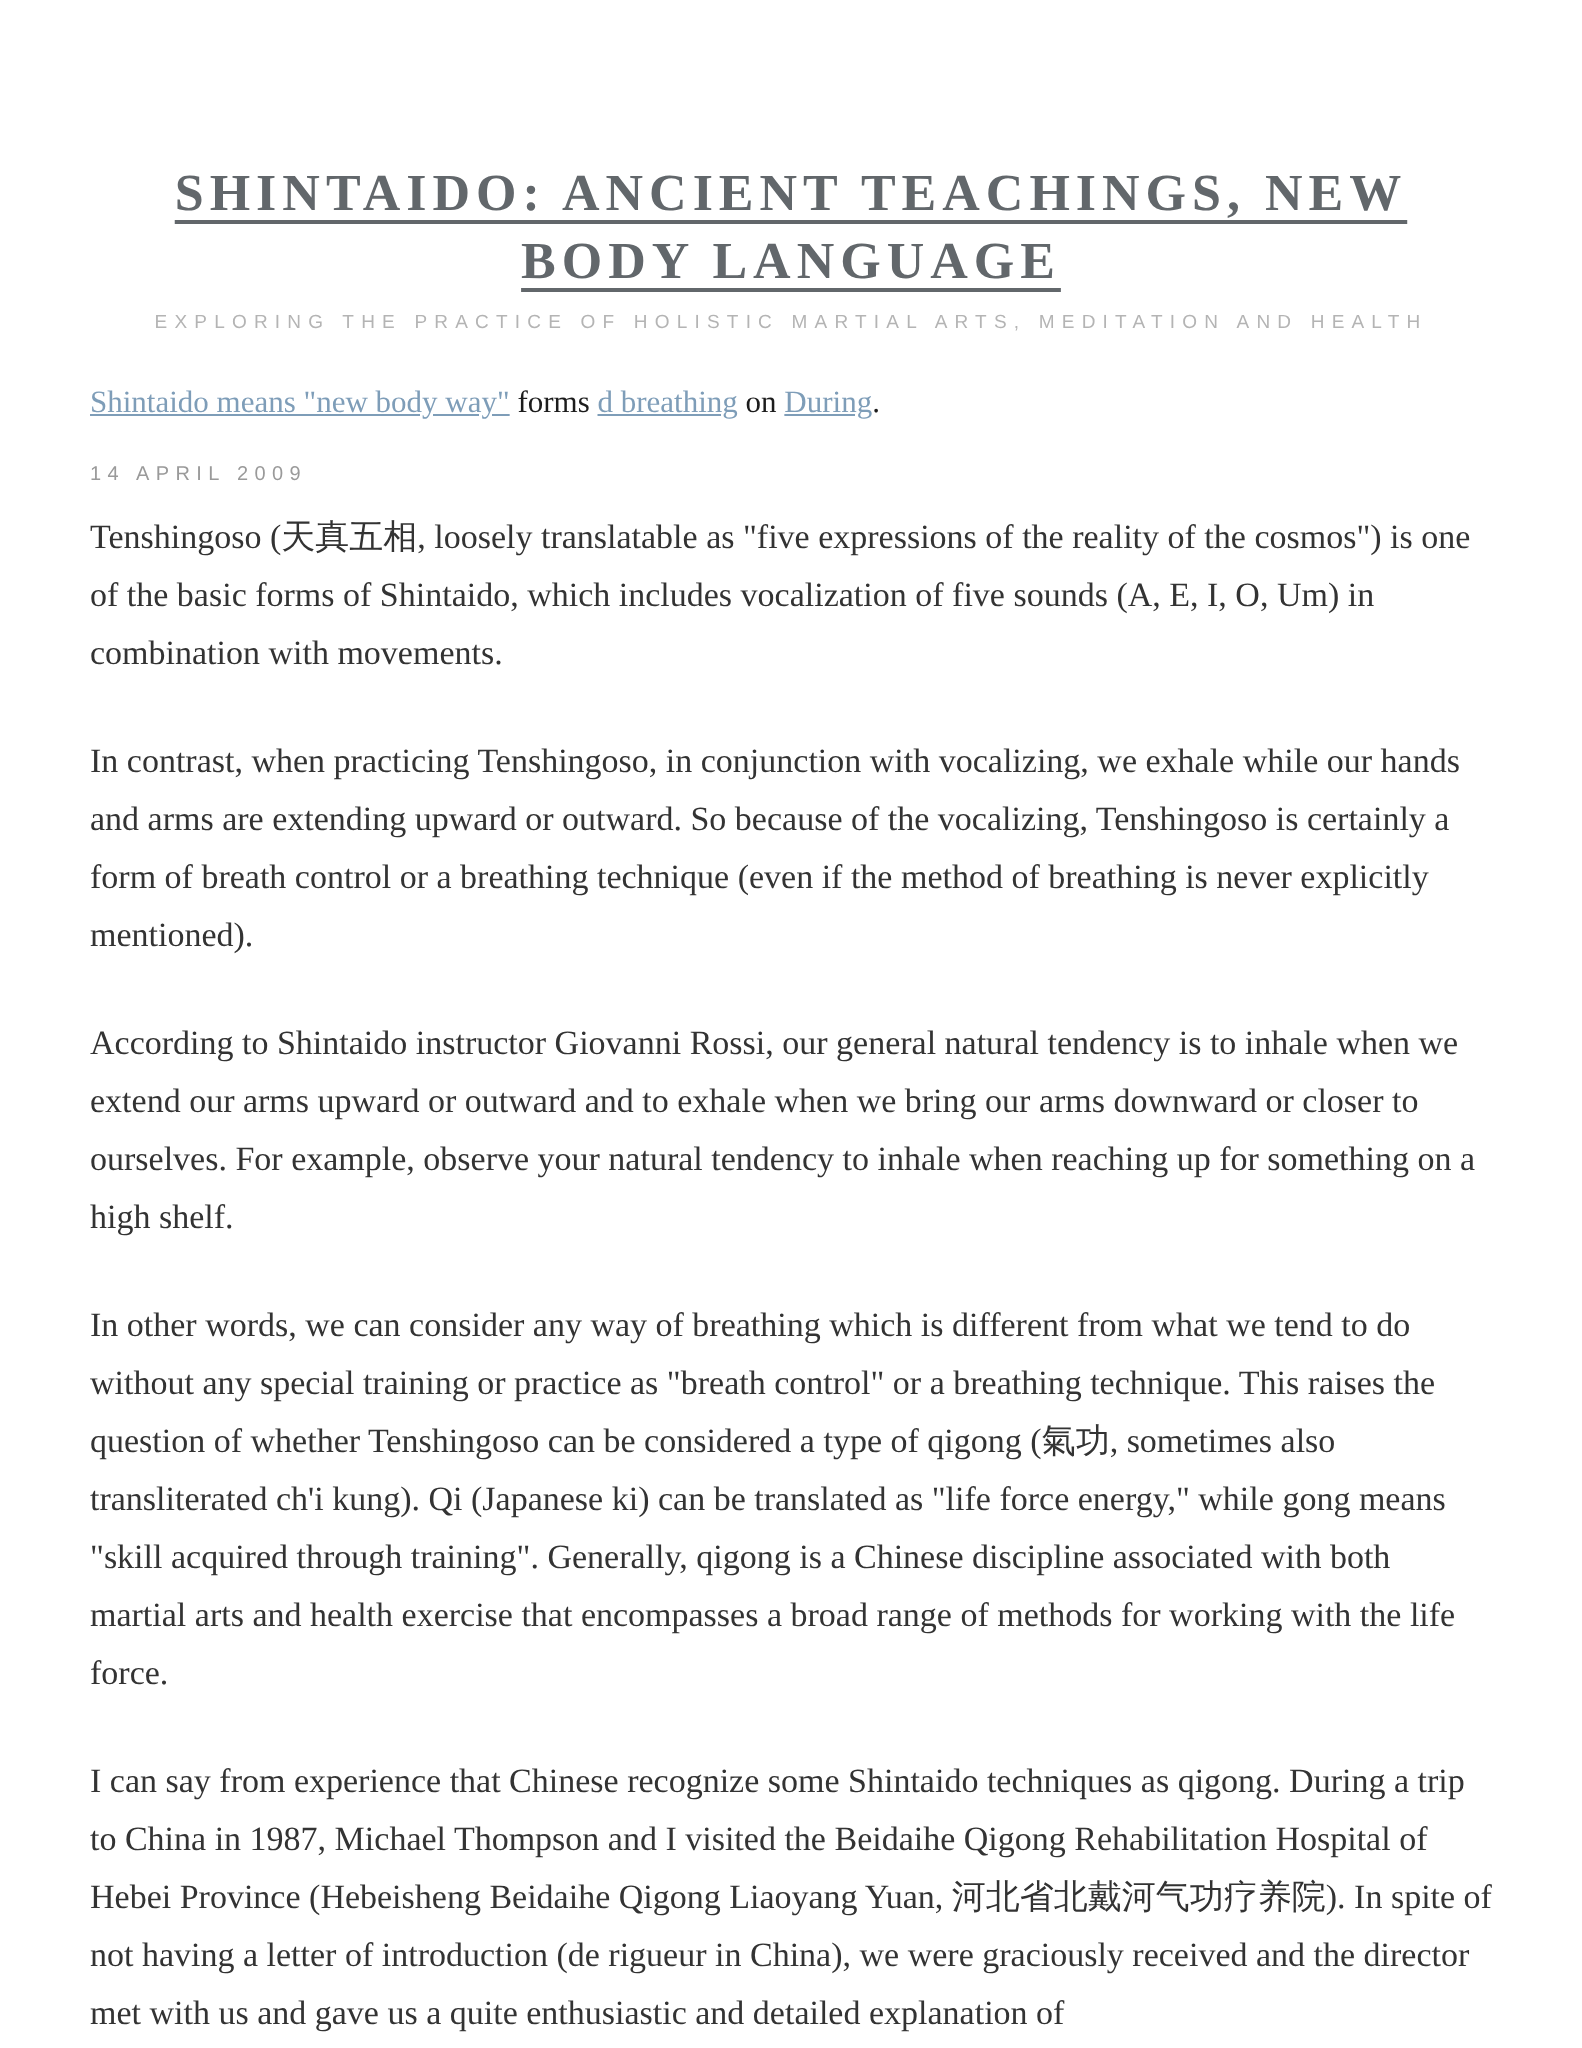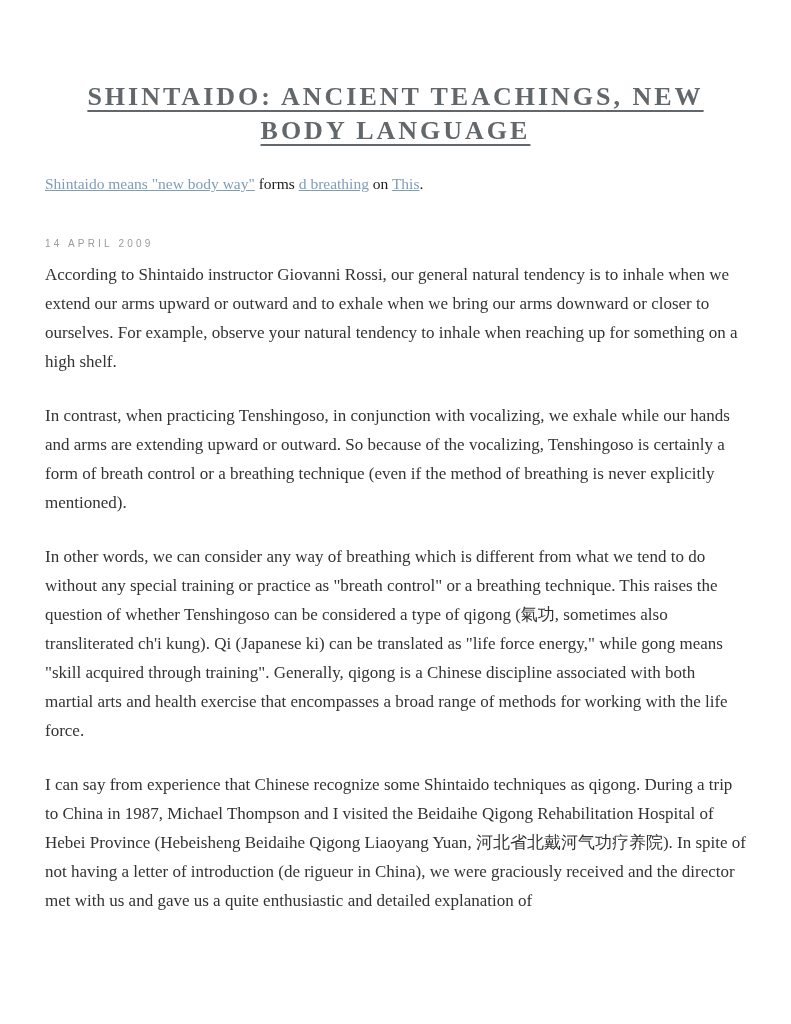--- a/index.html
+++ b/index.html
@@ -50,21 +50,21 @@
     font-size: 15.5px;
     color: #1c1c1c;
     line-height: 1.3;
   }
   .link {
     color: var(--link-blue);
     text-decoration: underline;
     cursor: pointer;
   }
   .post-date {
-    margin-top: 44px;
+    margin-top: 20px;
     font-family: "Liberation Sans", "DejaVu Sans", sans-serif;
     font-size: 10px;
     letter-spacing: 3.2px;
     color: var(--date-gray);
   }
   .post-title {
     margin: 10px 0 0 0;
     font-family: "Liberation Serif", "DejaVu Serif", serif;
     font-weight: normal;
     font-size: 20.5px;
@@ -79,27 +79,29 @@
   .post-body p { margin: 0 0 25px 0; }
   .italic { }
 </style>
 </head>
 <body>
 
 <div class="page">
 
   <header class="masthead">
     <h1 class="site-title">SHINTAIDO: ANCIENT TEACHINGS, NEW BODY LANGUAGE</h1>
+    <div class="site-subtitle">EXPLORING THE PRACTICE OF HOLISTIC MARTIAL ARTS, MEDITATION AND HEALTH</div>
   </header>
 
-  <div class="attribution"><span class="link">Shintaido means "new body way"</span><span> forms </span><span class="link">d breathing</span><span> on </span><span class="link">This</span><span>.</span></div>
+  <div class="attribution"><span class="link">Shintaido means "new body way"</span><span> forms </span><span class="link">d breathing</span><span> on </span><span class="link">During</span><span>.</span></div>
 
   <article>
     <div class="post-date">14 APRIL 2009</div>
     <div class="post-body">
+        <p><span>Tenshingoso (天真五相, loosely translatable as "five expressions of the reality of the cosmos") is one of the basic forms of Shintaido, which includes vocalization of five sounds (A, E, I, O, Um) in combination with movements.</span></p>
+        <p><span>In contrast, when practicing Tenshingoso, in conjunction with vocalizing, we exhale while our hands and arms are extending upward or outward. So because of the vocalizing, Tenshingoso is certainly a form of breath control or a breathing technique (even if the method of breathing is never explicitly mentioned).</span></p>
         <p><span>According to Shintaido instructor Giovanni Rossi, our general natural tendency is to inhale when we extend our arms upward or outward and to exhale when we bring our arms downward or closer to ourselves. For example, observe your natural tendency to inhale when reaching up for something on a high shelf.</span></p>
-        <p><span>In contrast, when practicing Tenshingoso, in conjunction with vocalizing, we exhale while our hands and arms are extending upward or outward. So because of the vocalizing, Tenshingoso is certainly a form of breath control or a breathing technique (even if the method of breathing is never explicitly mentioned).</span></p>
         <p><span>In other words, we can consider any way of breathing which is different from what we tend to do without any special training or practice as "breath control" or a breathing technique. This raises the question of whether Tenshingoso can be considered a type of </span><span class="italic">qigong</span><span> (氣功, sometimes also transliterated </span><span class="italic">ch'i kung</span><span>). </span><span class="italic">Qi</span><span> (Japanese </span><span class="italic">ki</span><span>) can be translated as "life force energy," while </span><span class="italic">gong</span><span> means "skill acquired through training". Generally, </span><span class="italic">qigong</span><span> is a Chinese discipline associated with both martial arts and health exercise that encompasses a broad range of methods for working with the life force.</span></p>
         <p><span>I can say from experience that Chinese recognize some Shintaido techniques as </span><span class="italic">qigong</span><span>. During a trip to China in 1987, Michael Thompson and I visited the Beidaihe Qigong Rehabilitation Hospital of Hebei Province (</span><span class="italic">Hebeisheng Beidaihe Qigong Liaoyang Yuan</span><span>, 河北省北戴河气功疗养院). In spite of not having a letter of introduction (de rigueur in China), we were graciously received and the director met with us and gave us a quite enthusiastic and detailed explanation of </span></p>
       </div>
   </article>
 
 </div>
 
 </body></html>

